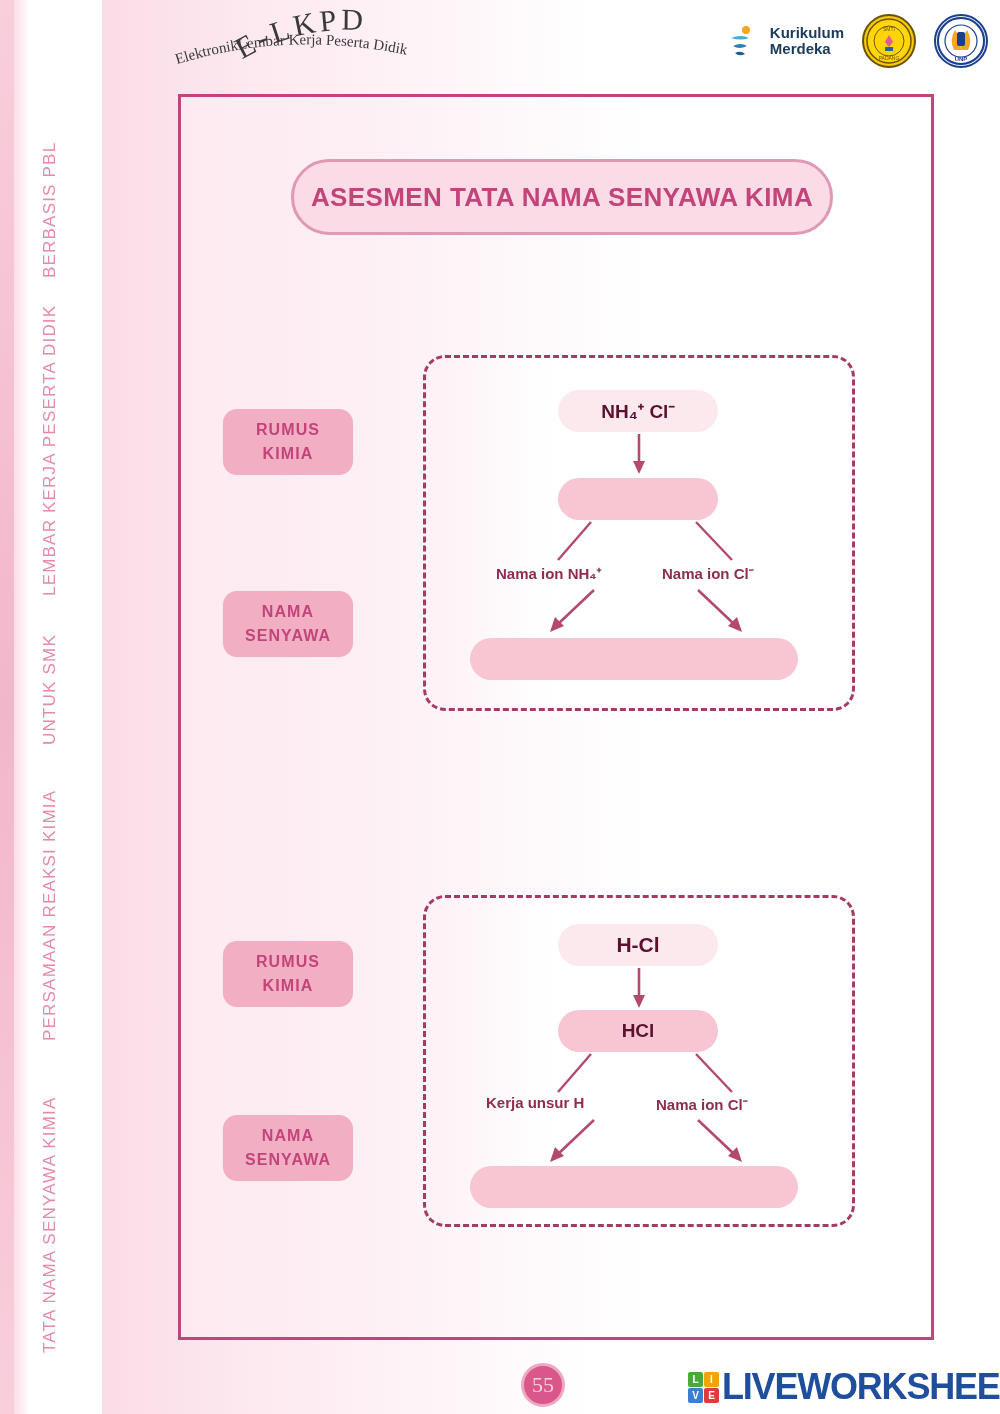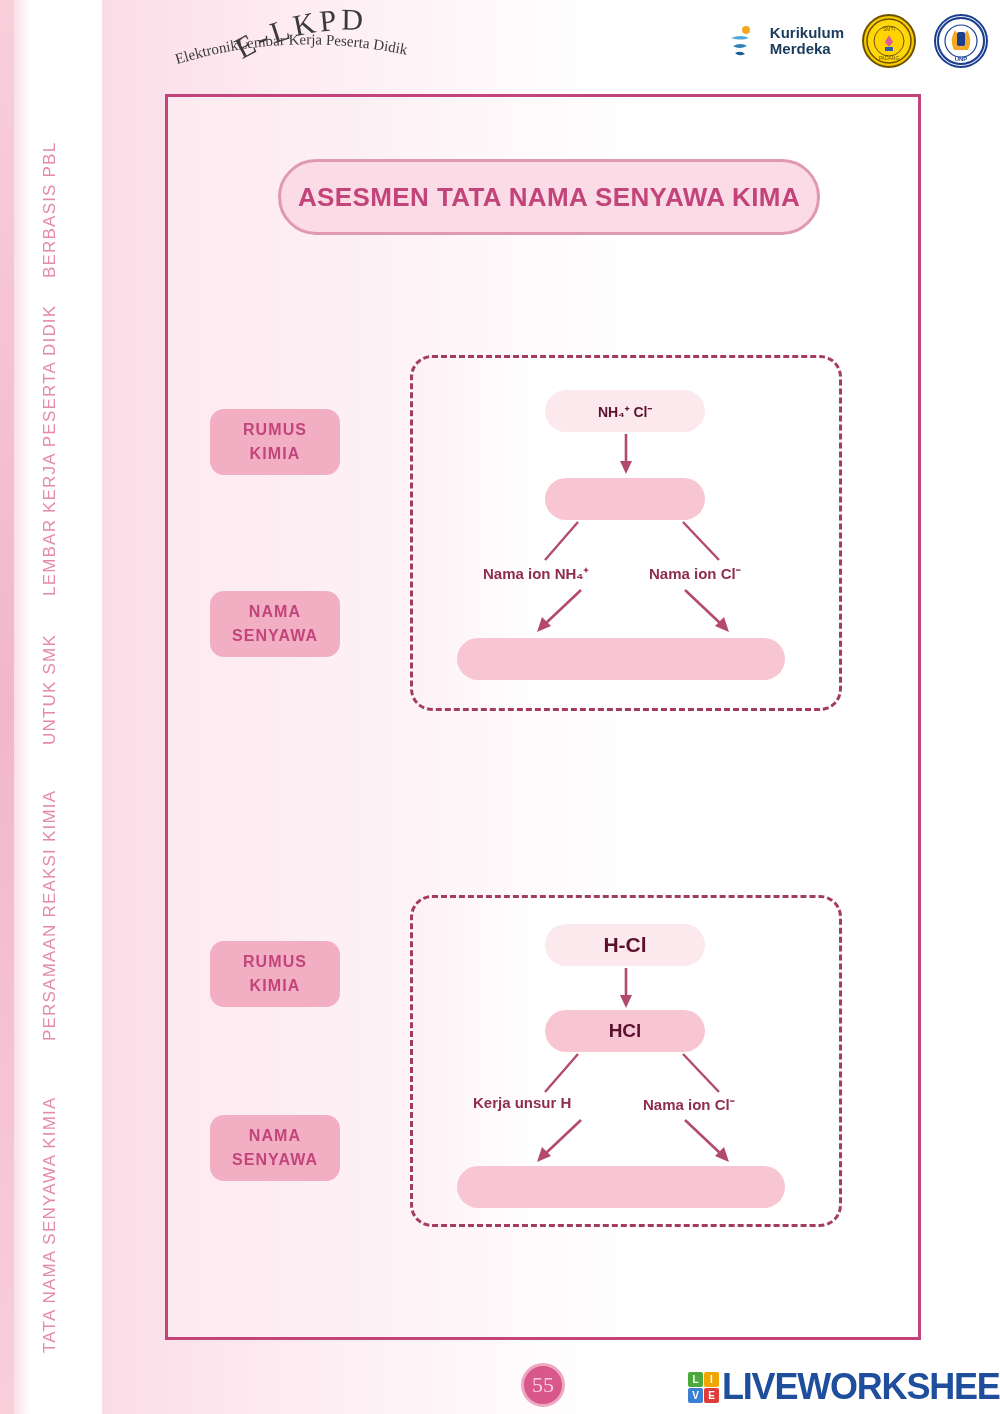--- a/index.html
+++ b/index.html
@@ -80,21 +80,21 @@
     border: 2px solid #6b5200;
   }
   .seal-unp {
     background: radial-gradient(circle at 50% 50%, #ffffff 0%, #ffffff 54%, #1b3f8f 62%, #ffffff 70%, #1b3f8f 80%, #ffffff 90%);
     border: 2px solid #1b3f8f;
   }
 
   
   .content-frame {
     position: absolute;
-    left: 165px; top: 94px;
+    left: 178px; top: 94px;
     width: 756px; height: 1246px;
     border: 3px solid #c2447a;
     background: linear-gradient(to right, #fdeaf1 0%, #fdf0f4 25%, #ffffff 62%, #ffffff 100%);
   }
 
   
   .title-banner {
     position: absolute;
     left: 110px; top: 62px;
     width: 542px; height: 76px;
@@ -279,21 +279,21 @@
     <span>RUMUS</span>
     <span>KIMIA</span>
   </div>
   <div class="tag" style="left:42px; top:494px;">
     <span>NAMA</span>
     <span>SENYAWA</span>
   </div>
 
   <div class="exercise" style="left:242px; top:258px;">
 
-    <div class="pill pill-formula" style="left:132px; top:32px; width:160px; height:42px; font-size:14px;">NH₄⁺ Cl⁻</div>
+    <div class="pill pill-formula" style="left:132px; top:32px; width:160px; height:42px; font-size:19px;">NH₄⁺ Cl⁻</div>
 
     <svg class="arrow-svg" style="left:202px; top:74px;" width="22" height="46">
       <line x1="11" y1="2" x2="11" y2="32" stroke="#b34a6e" stroke-width="2.6"></line>
       <polygon points="11,42 5,29 17,29" fill="#b34a6e"></polygon>
     </svg>
 
     <div class="pill pill-answer" style="left:132px; top:120px; width:160px; height:42px; font-size:19px;"></div>
 
     <svg class="arrow-svg" style="left:60px; top:162px;" width="320" height="42">
       <line x1="105" y1="2" x2="72" y2="40" stroke="#b34a6e" stroke-width="2.4"></line>

